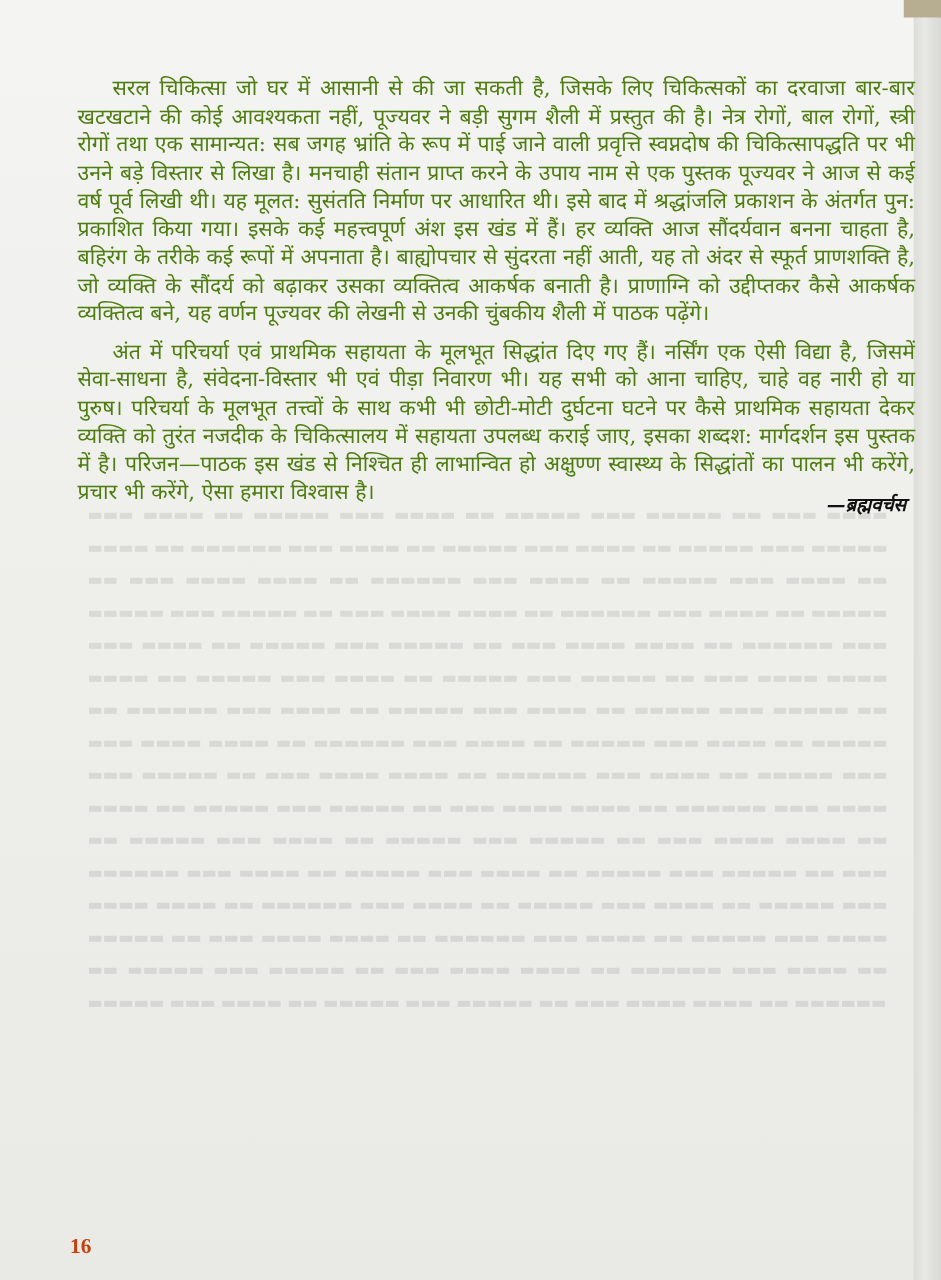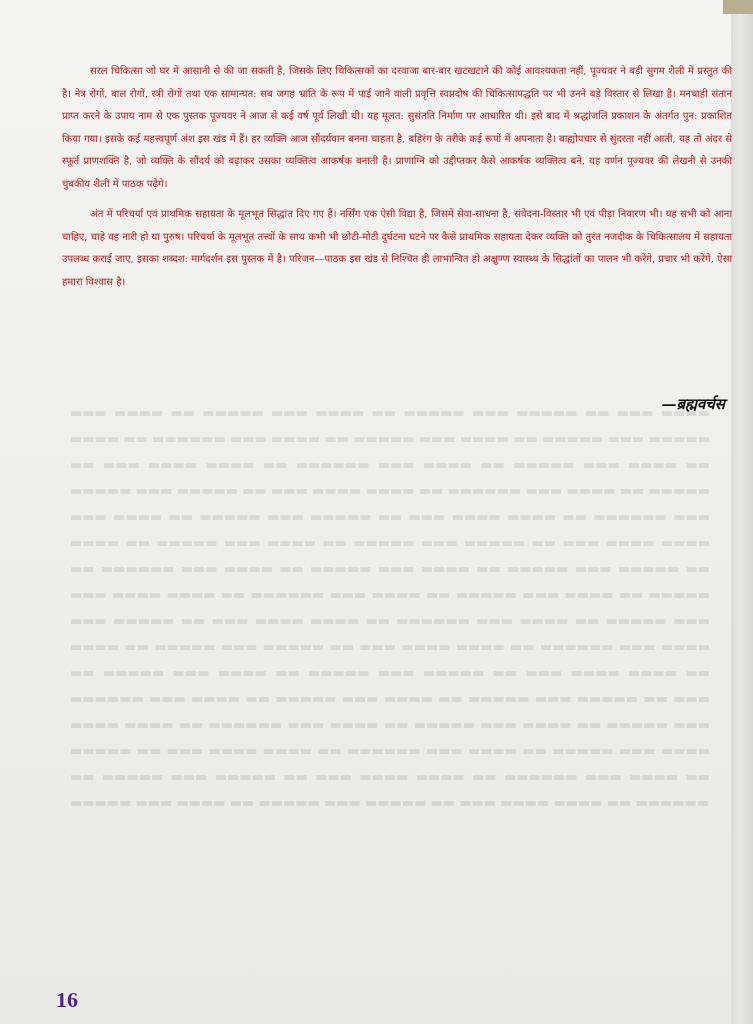--- a/index.html
+++ b/index.html
@@ -23,32 +23,32 @@
     }
     .show-through {
       position: absolute; left: 70px; top: 400px; width: 640px; height: 560px;
       color: rgba(120,120,120,0.18);
       font-size: 13px; line-height: 26px;
       overflow: hidden; text-align: justify;
       filter: blur(0.6px);
     }
     .content {
       position: absolute; left: 62px; top: 60px; width: 670px;
-      color: #b91c1c;
-      font-size: 10px; line-height: 22.5px;
+      color: #4d7c0f;
+      font-size: 17px; line-height: 22.5px;
       text-align: justify;
     }
     .content p { margin: 0 0 8px 0; text-indent: 28px; }
     .signature {
       position: absolute; right: 28px; top: 393px;
       font-size: 15px; font-weight: bold; font-style: italic; color: #111;
     }
     .page-number {
       position: absolute; left: 56px; top: 987px;
-      font-family: "Liberation Serif", serif; font-weight: bold; font-size: 22px; color: #4c1d95;
+      font-family: "Liberation Serif", serif; font-weight: bold; font-size: 17px; color: #c2410c;
     }
   </style>
 </head>
 <body>
 
 <div class="page"></div>
 <div class="page-edge"></div>
 <div class="corner-smudge"></div>
 
 <div class="show-through" aria-hidden="true">

